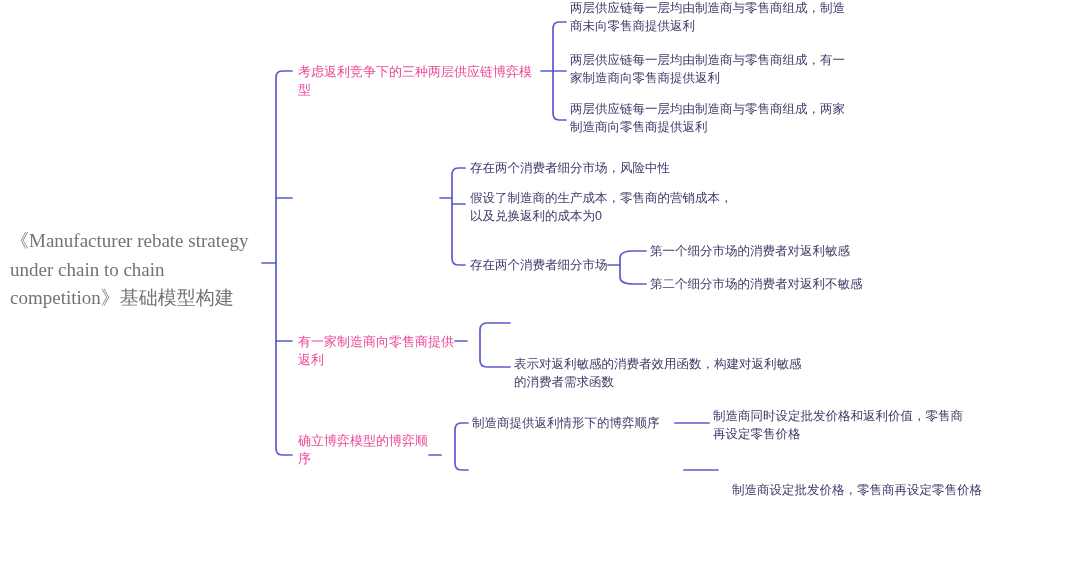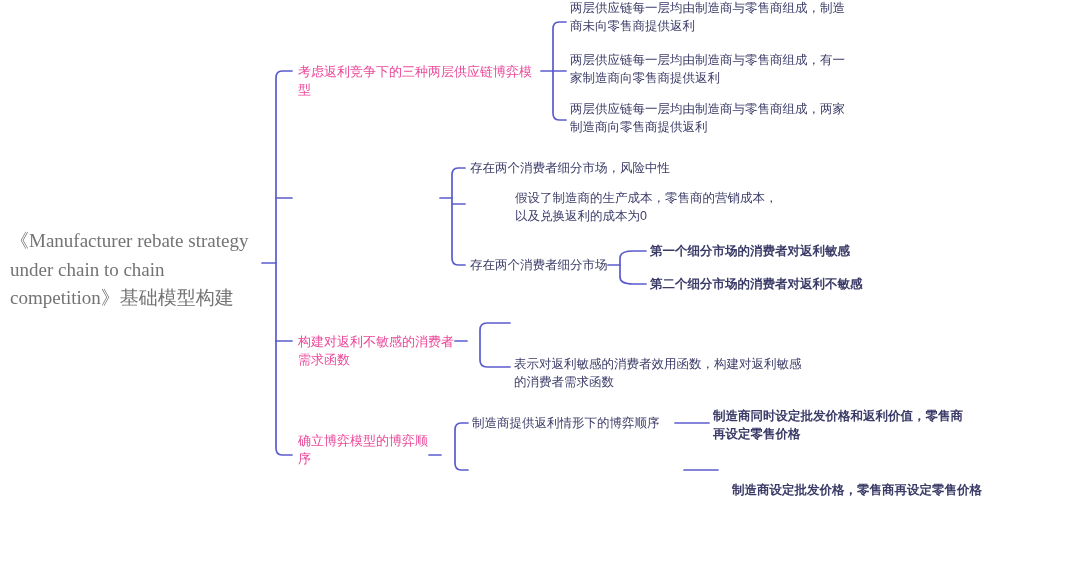--- a/index.html
+++ b/index.html
@@ -45,21 +45,20 @@
     font-size: 13px;
     color: #ec4899;
   }
   .lvl2 {
     font-size: 12.5px;
     color: #3b3b68;
   }
   .lvl3 {
     font-size: 12.5px;
     color: #3b3b68;
-    font-weight: bold;
   }
 </style>
 </head>
 <body>
 
 <div id="canvas">
 
   <svg id="links" viewBox="0 0 1080 562">
     <g fill="none" stroke="#5b5bce" stroke-width="1.7" stroke-linecap="round" stroke-linejoin="round">
 
@@ -95,27 +94,27 @@
   <div class="node root" style="left:10px; top:227px; width:248px;">《Manufacturer rebate strategy under chain to chain competition》基础模型构建</div>
 
   <div class="node lvl1" style="left:298px; top:63px; width:246px;">考虑返利竞争下的三种两层供应链博弈模型</div>
 
   <div class="node lvl2" style="left:570px; top:0; width:286px;">两层供应链每一层均由制造商与零售商组成，制造商未向零售商提供返利</div>
   <div class="node lvl2" style="left:570px; top:52px; width:286px;">两层供应链每一层均由制造商与零售商组成，有一家制造商向零售商提供返利</div>
   <div class="node lvl2" style="left:570px; top:101px; width:286px;">两层供应链每一层均由制造商与零售商组成，两家制造商向零售商提供返利</div>
 
 
   <div class="node lvl2" style="left:470px; top:160px; width:290px;">存在两个消费者细分市场，风险中性</div>
-  <div class="node lvl2" style="left:470px; top:190px; width:272px;margin-left:45px;">假设了制造商的生产成本，零售商的营销成本，以及兑换返利的成本为0</div>
+  <div class="node lvl2" style="left:470px; top:190px; width:272px;">假设了制造商的生产成本，零售商的营销成本，以及兑换返利的成本为0</div>
   <div class="node lvl2" style="left:470px; top:257px; width:150px;">存在两个消费者细分市场</div>
 
   <div class="node lvl3" style="left:650px; top:243px; width:260px;">第一个细分市场的消费者对返利敏感</div>
   <div class="node lvl3" style="left:650px; top:276px; width:260px;">第二个细分市场的消费者对返利不敏感</div>
 
-  <div class="node lvl1" style="left:298px; top:333px; width:166px;">构建对返利不敏感的消费者需求函数</div>
+  <div class="node lvl1" style="left:298px; top:333px; width:166px;">有一家制造商向零售商提供返利</div>
 
   <div class="node lvl2" style="left:514px; top:356px; width:290px;">表示对返利敏感的消费者效用函数，构建对返利敏感的消费者需求函数</div>
 
   <div class="node lvl1" style="left:298px; top:432px; width:140px;">确立博弈模型的博弈顺序</div>
 
   <div class="node lvl2" style="left:472px; top:415px; width:206px;">制造商提供返利情形下的博弈顺序</div>
   <div class="node lvl3" style="left:713px; top:408px; width:260px;">制造商同时设定批发价格和返利价值，零售商再设定零售价格</div>
 
   <div class="node lvl3" style="left:722px; top:482px; width:260px;text-align:right;">制造商设定批发价格，零售商再设定零售价格</div>
 

